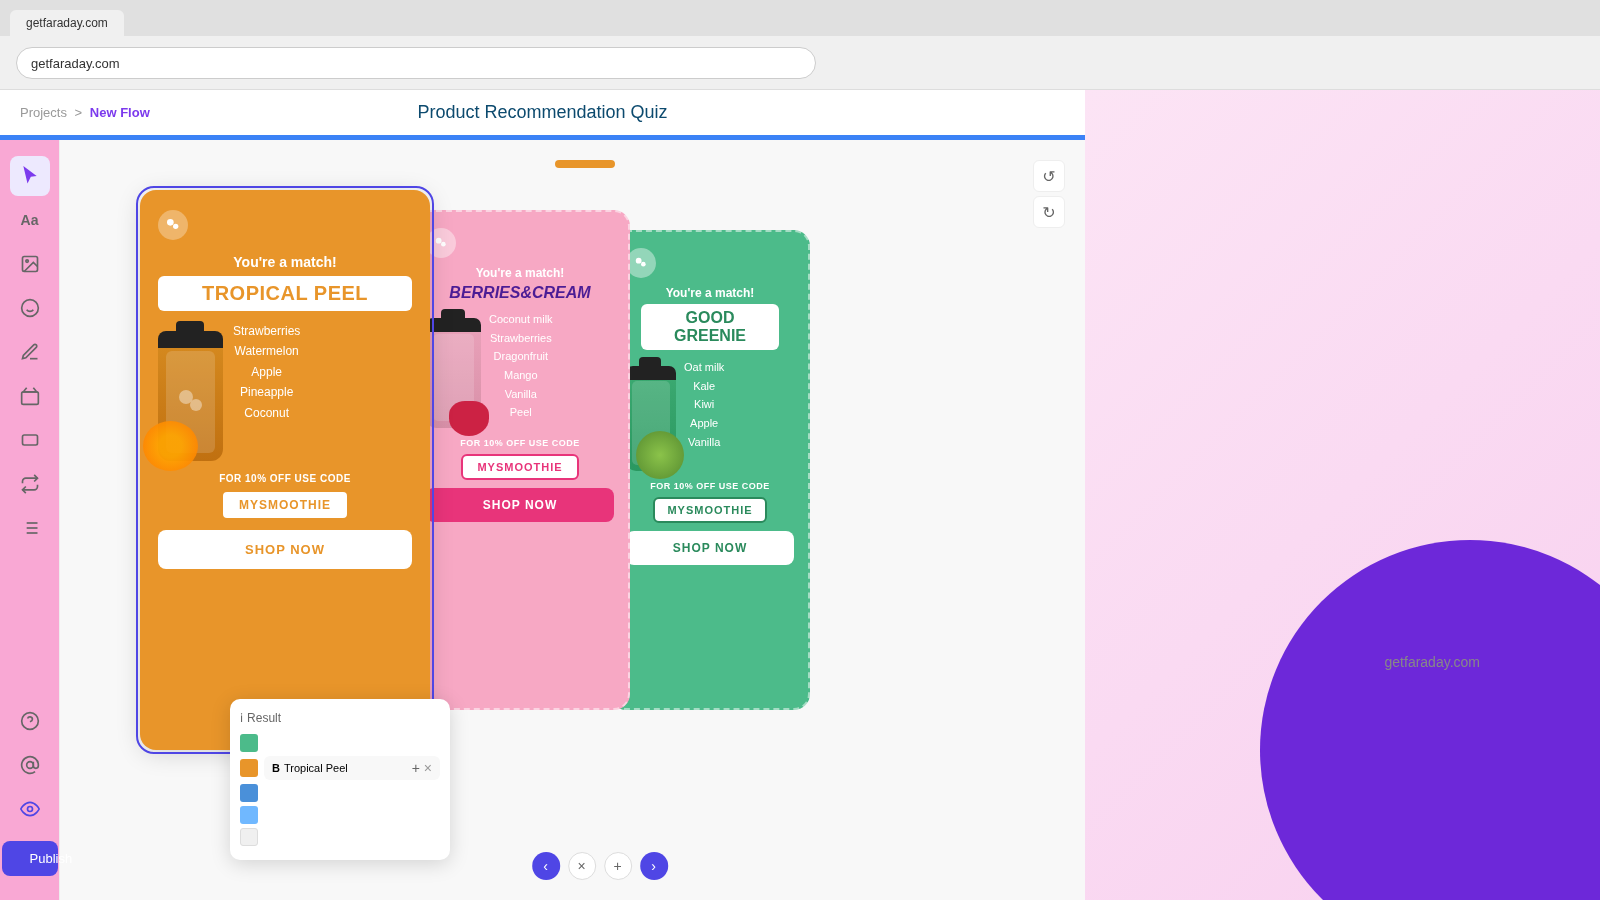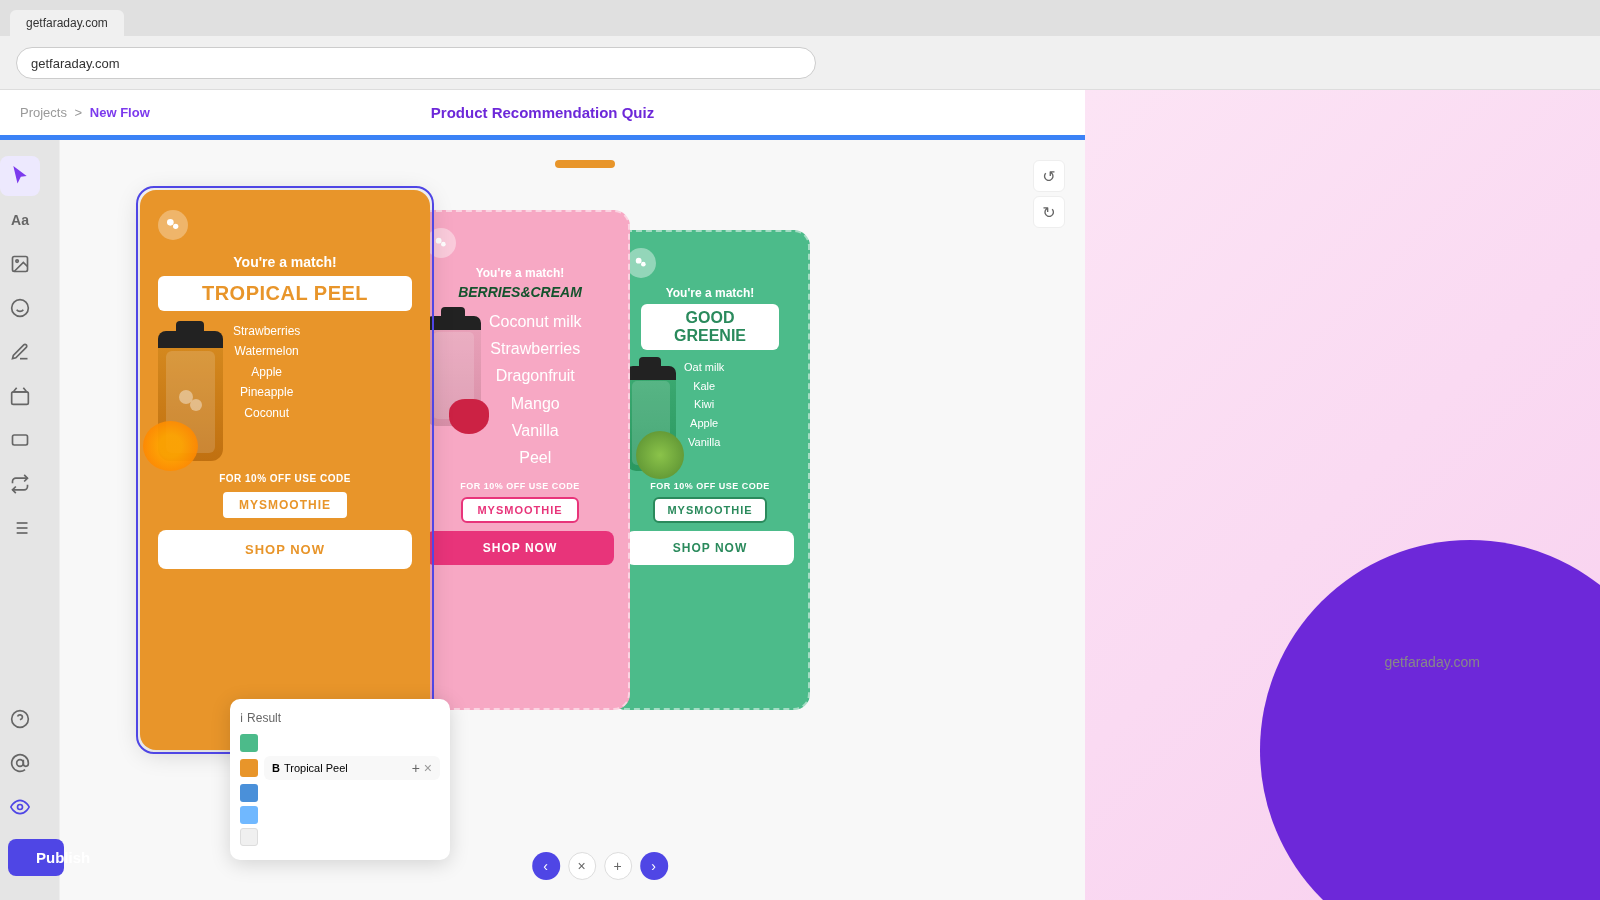--- a/index.html
+++ b/index.html
@@ -77,42 +77,42 @@
       position: relative;
     }
     .breadcrumb {
       font-size: 13px;
       color: #999;
     }
     .page-title {
       position: absolute;
       left: 50%;
       transform: translateX(-50%);
-      font-size: 15px;
-      font-weight: 700;
-      color: #6d28d9;
+      font-size: 18px;
+      font-weight: 400;
+      color: #0c4a6e;
     }
 
     
     .editor-area {
       flex: 1;
       display: flex;
       position: relative;
       background: #f8f8f8;
       overflow: hidden;
     }
 
     
     .left-toolbar {
       width: 60px;
-      background: #e5e5e5;
+      background: #f9a8d4;
       border-right: 1px solid #eee;
       display: flex;
       flex-direction: column;
-      align-items: flex-start;
+      align-items: center;
       padding: 16px 0;
       gap: 4px;
       position: relative;
       z-index: 10;
     }
     .toolbar-icon {
       width: 40px;
       height: 40px;
       display: flex;
       align-items: center;
@@ -128,22 +128,22 @@
 
     .toolbar-spacer { flex: 1; }
 
     .publish-btn {
       margin: 8px;
       background: #4f46e5;
       color: white;
       border: none;
       border-radius: 8px;
       padding: 10px 28px;
-      font-size: 15px;
-      font-weight: 700;
+      font-size: 13px;
+      font-weight: 400;
       cursor: pointer;
       width: calc(100% - 16px);
     }
 
     
     .canvas-area {
       flex: 1;
       position: relative;
       overflow: hidden;
       display: flex;
@@ -254,23 +254,23 @@
       color: #e8952a;
       font-size: 20px;
       font-weight: 900;
       text-align: center;
       padding: 6px 12px;
       border-radius: 6px;
       margin: 6px 0 10px;
       letter-spacing: 0.5px;
     }
     .product-name-pink {
-      font-size: 14px;
+      font-size: 16px;
       font-weight: 900;
-      color: #14532d;
+      color: #4c1d95;
       text-align: center;
       margin: 4px 0 8px;
       font-style: italic;
     }
     .product-name-green {
       background: white;
       color: #2a8a5c;
       font-size: 16px;
       font-weight: 900;
       text-align: center;
@@ -748,21 +748,21 @@
           <div class="product-name-pink">BERRIES&amp;CREAM</div>
 
           <div style="display:flex; gap:8px; align-items:flex-start;">
             <div style="position:relative; flex-shrink:0;">
               <div style="width:55px; height:110px; background:linear-gradient(180deg,#222 0%,#222 13%,#e8a0b8 13%,#d890a8 100%); border-radius:7px 7px 10px 10px; position:relative; margin-top:8px;">
                 <div style="position:absolute; top:-9px; left:15px; width:24px; height:11px; background:#222; border-radius:4px 4px 0 0;"></div>
                 <div style="position:absolute; top:16px; left:7px; right:7px; bottom:7px; background:rgba(255,255,255,0.15); border-radius:5px;"></div>
               </div>
               <div style="position:absolute; bottom:-8px; right:-8px; width:40px; height:35px; background:#cc2244; border-radius:40% 40% 50% 50%;"></div>
             </div>
-            <div class="ingredients-list" style="font-size:16px;">
+            <div class="ingredients-list" style="font-size:11px;">
               <div>Coconut milk</div>
               <div>Strawberries</div>
               <div>Dragonfruit</div>
               <div>Mango</div>
               <div>Vanilla</div>
               <div>Peel</div>
             </div>
           </div>
 
           <div class="discount-area" style="margin-top:10px;">

